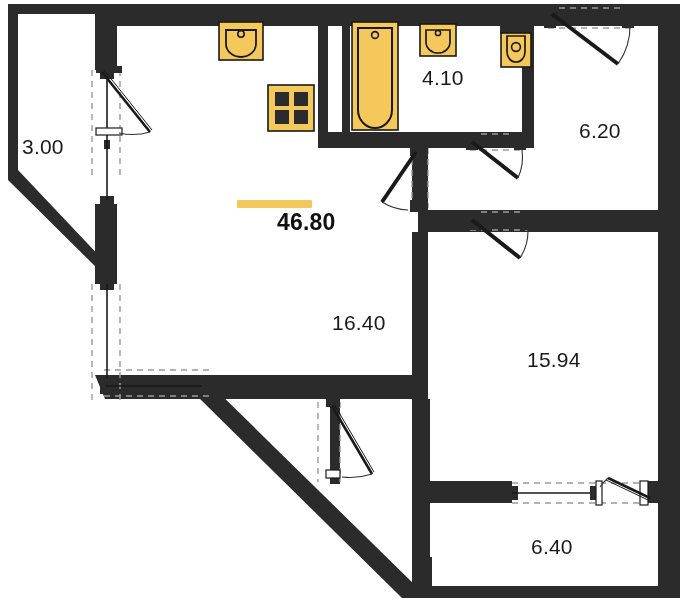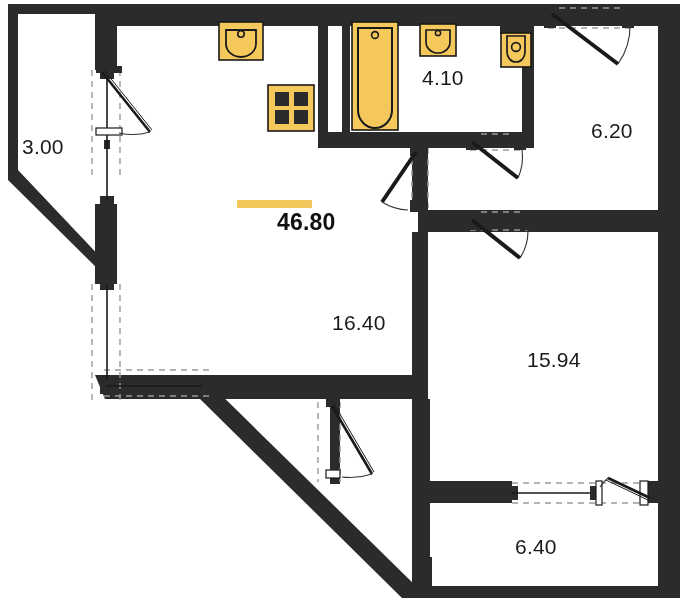--- a/index.html
+++ b/index.html
@@ -257,21 +257,21 @@
   </svg>
 
   <div class="total-bar" style="left:237px; top:200px; width:75px; height:8px;"></div>
 
   <div class="area-label total" style="left:236px; top:209px;">46.80</div>
 
   <div class="area-label" style="left:22px; top:107px;margin-top:28px;">3.00</div>
 
   <div class="area-label" style="left:422px; top:66px;">4.10</div>
 
-  <div class="area-label" style="left:579px; top:119px;margin-left:12px;">6.20</div>
+  <div class="area-label" style="left:579px; top:119px;">6.20</div>
 
   <div class="area-label" style="left:332px; top:311px;">16.40</div>
 
   <div class="area-label" style="left:527px; top:348px;">15.94</div>
 
-  <div class="area-label" style="left:515px; top:535px;">6.40</div>
+  <div class="area-label" style="left:531px; top:535px;">6.40</div>
 
 </div>
 
 </body></html>

